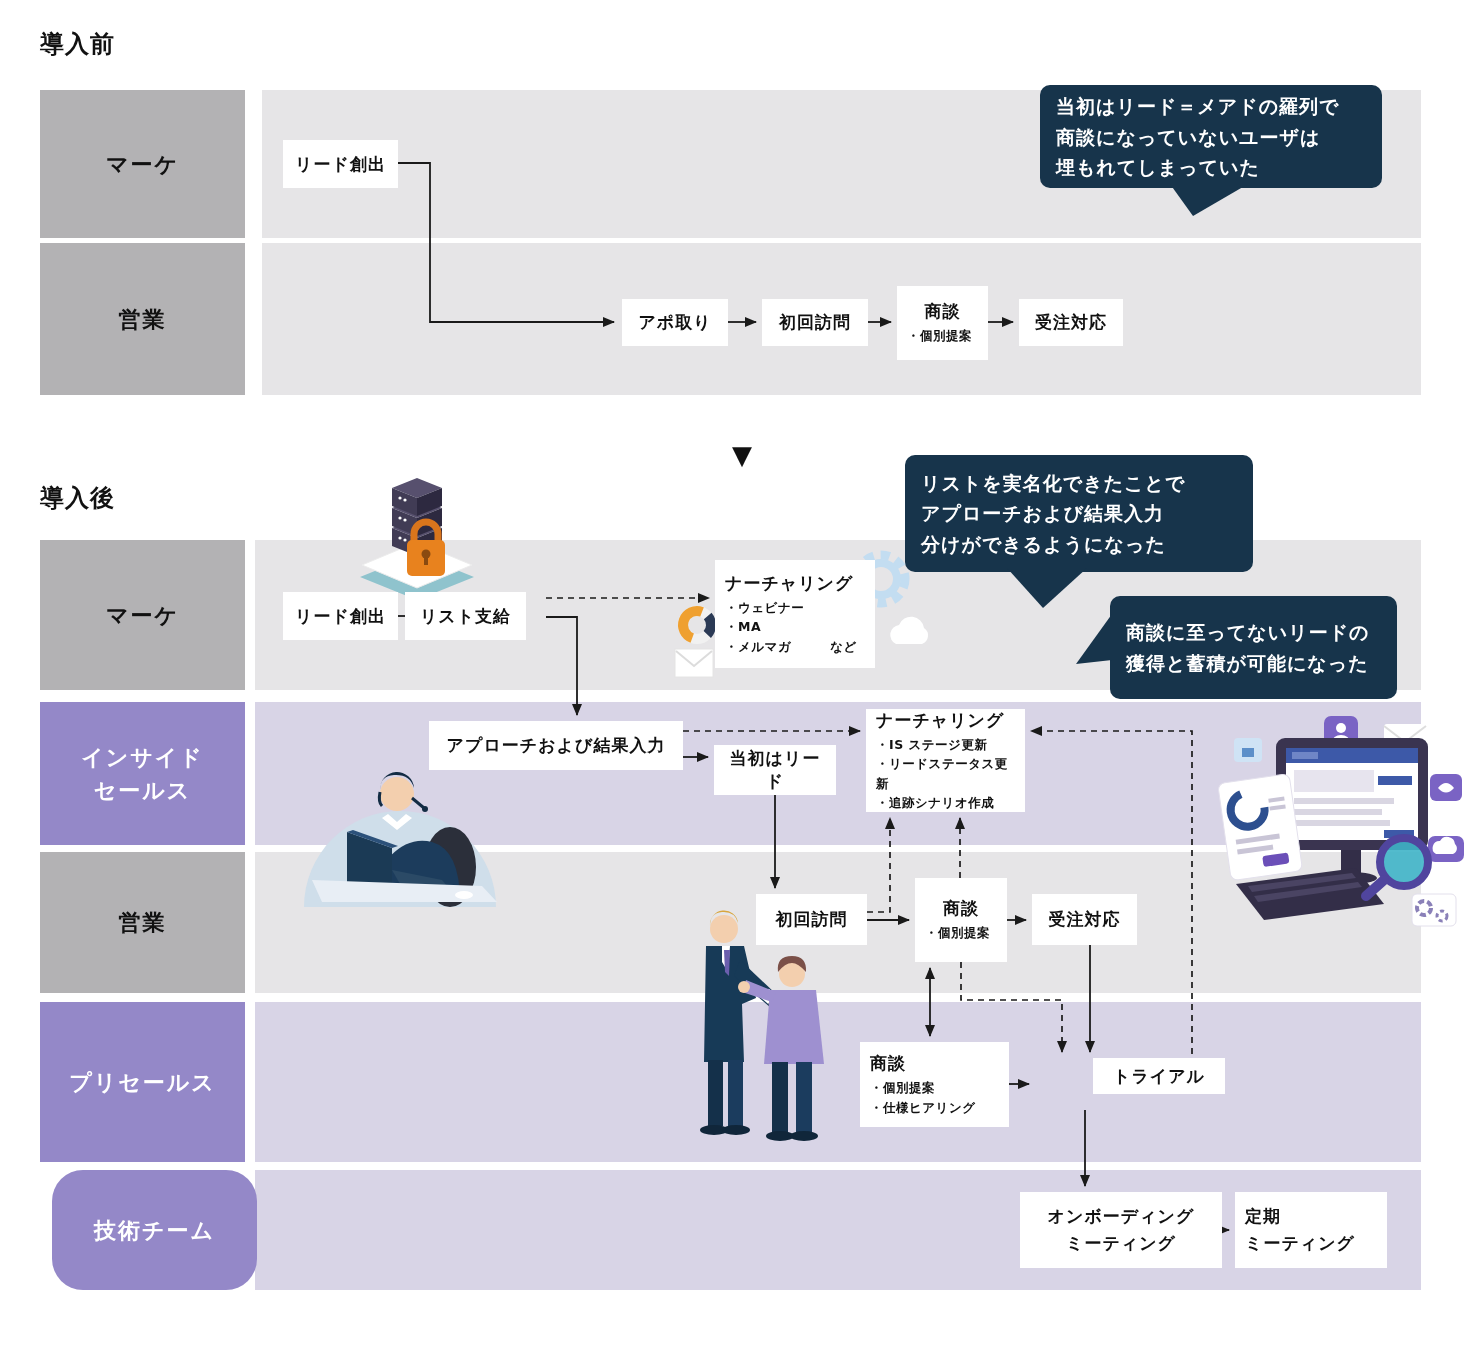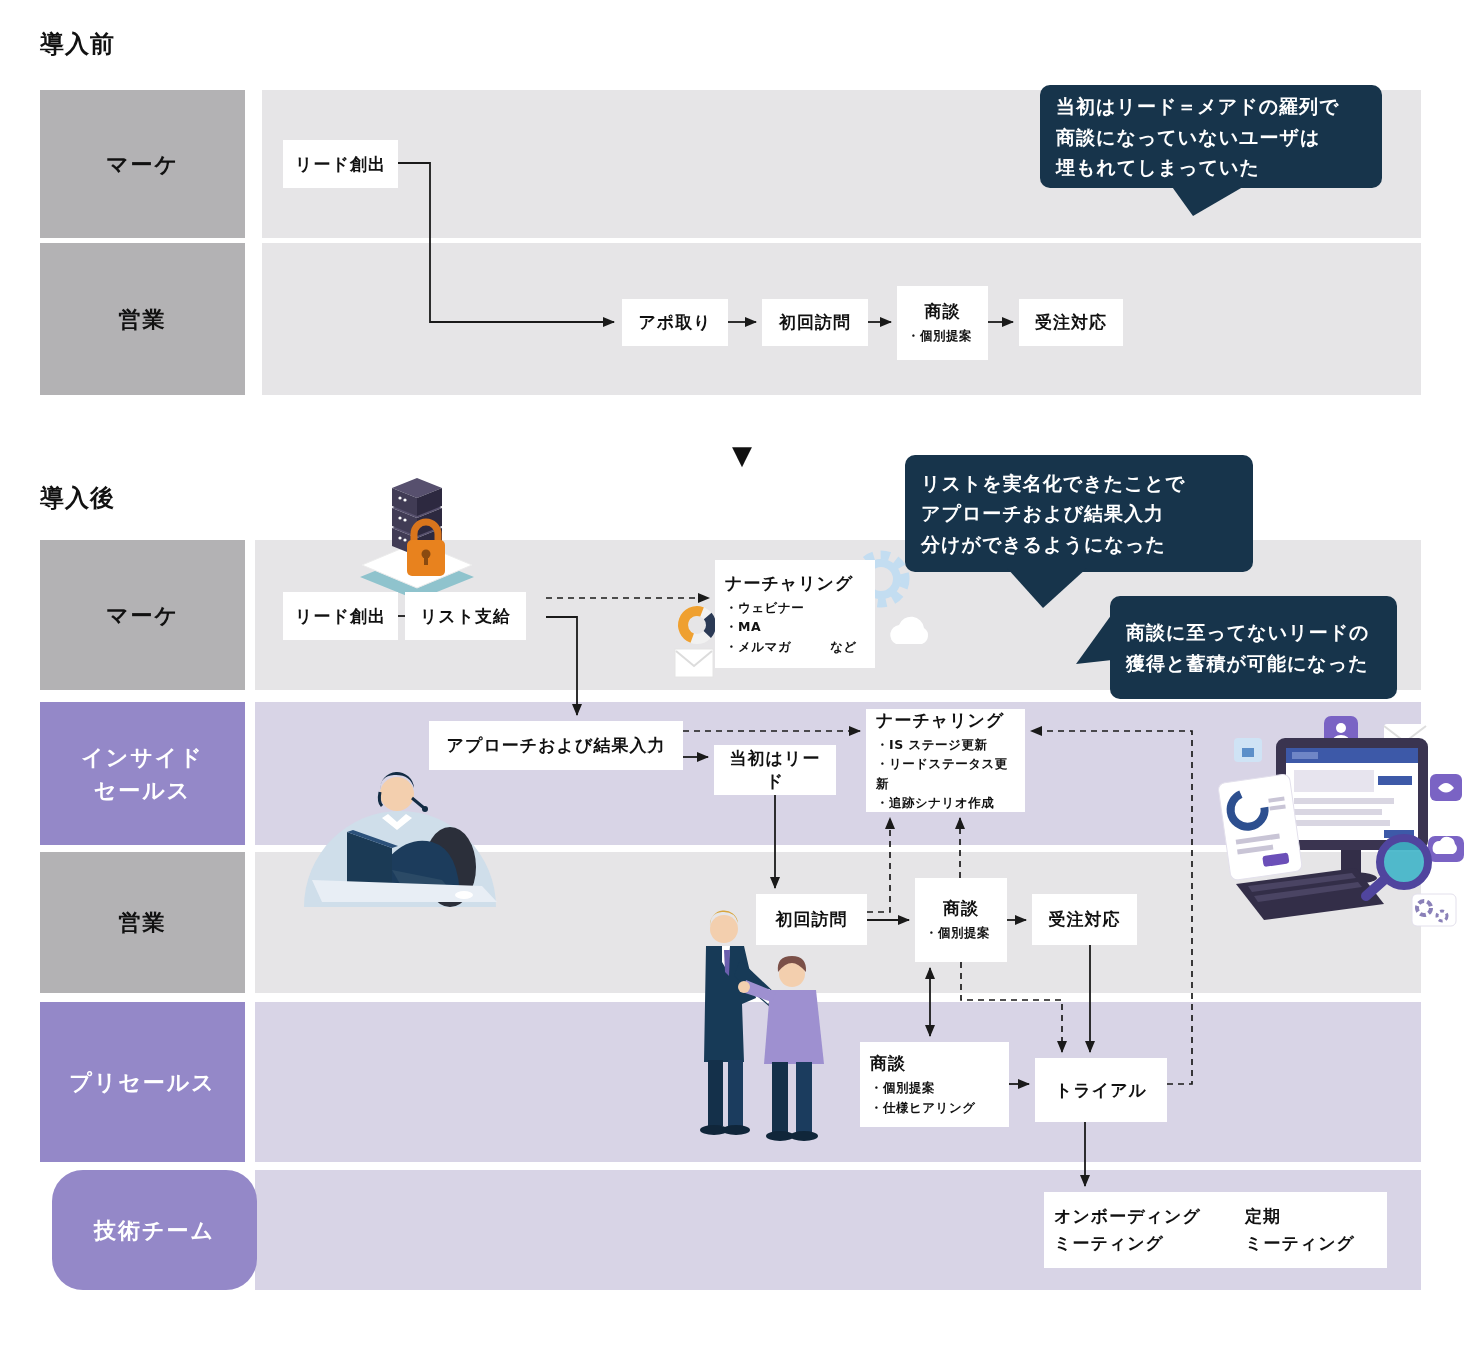--- a/index.html
+++ b/index.html
@@ -274,24 +274,24 @@
     <span class="b" style="align-self:flex-start;">・個別提案</span>
     </div>
   <div class="node center" style="left:1032px;top:894px;width:105px;height:51px;">
     <span class="t">受注対応</span>
     </div>
   <div class="node" style="left:860px;top:1042px;width:149px;height:85px;">
     <span class="t">商談</span>
     <span class="b">・個別提案
 ・仕様ヒアリング</span>
     </div>
-  <div class="node center" style="left:1035px;top:1058px;width:132px;height:64px;">
+  <div class="node center" style="left:1093px;top:1058px;width:132px;height:36px;">
     <span class="t">トライアル</span>
     </div>
-  <div class="node" style="left:1044px;top:1192px;width:202px;height:76px;">
+  <div class="node" style="left:1020px;top:1192px;width:202px;height:76px;text-align:center;">
     <span class="t" style="white-space:pre-line;line-height:1.6;">オンボーディング
 ミーティング</span>
     </div>
   <div class="node" style="left:1235px;top:1192px;width:152px;height:76px;">
     <span class="t" style="white-space:pre-line;line-height:1.6;">定期
 ミーティング</span>
     </div>
 
   <div class="bubble" style="left:905px;top:455px;width:348px;height:117px;">リストを実名化できたことで
 アプローチおよび結果入力

